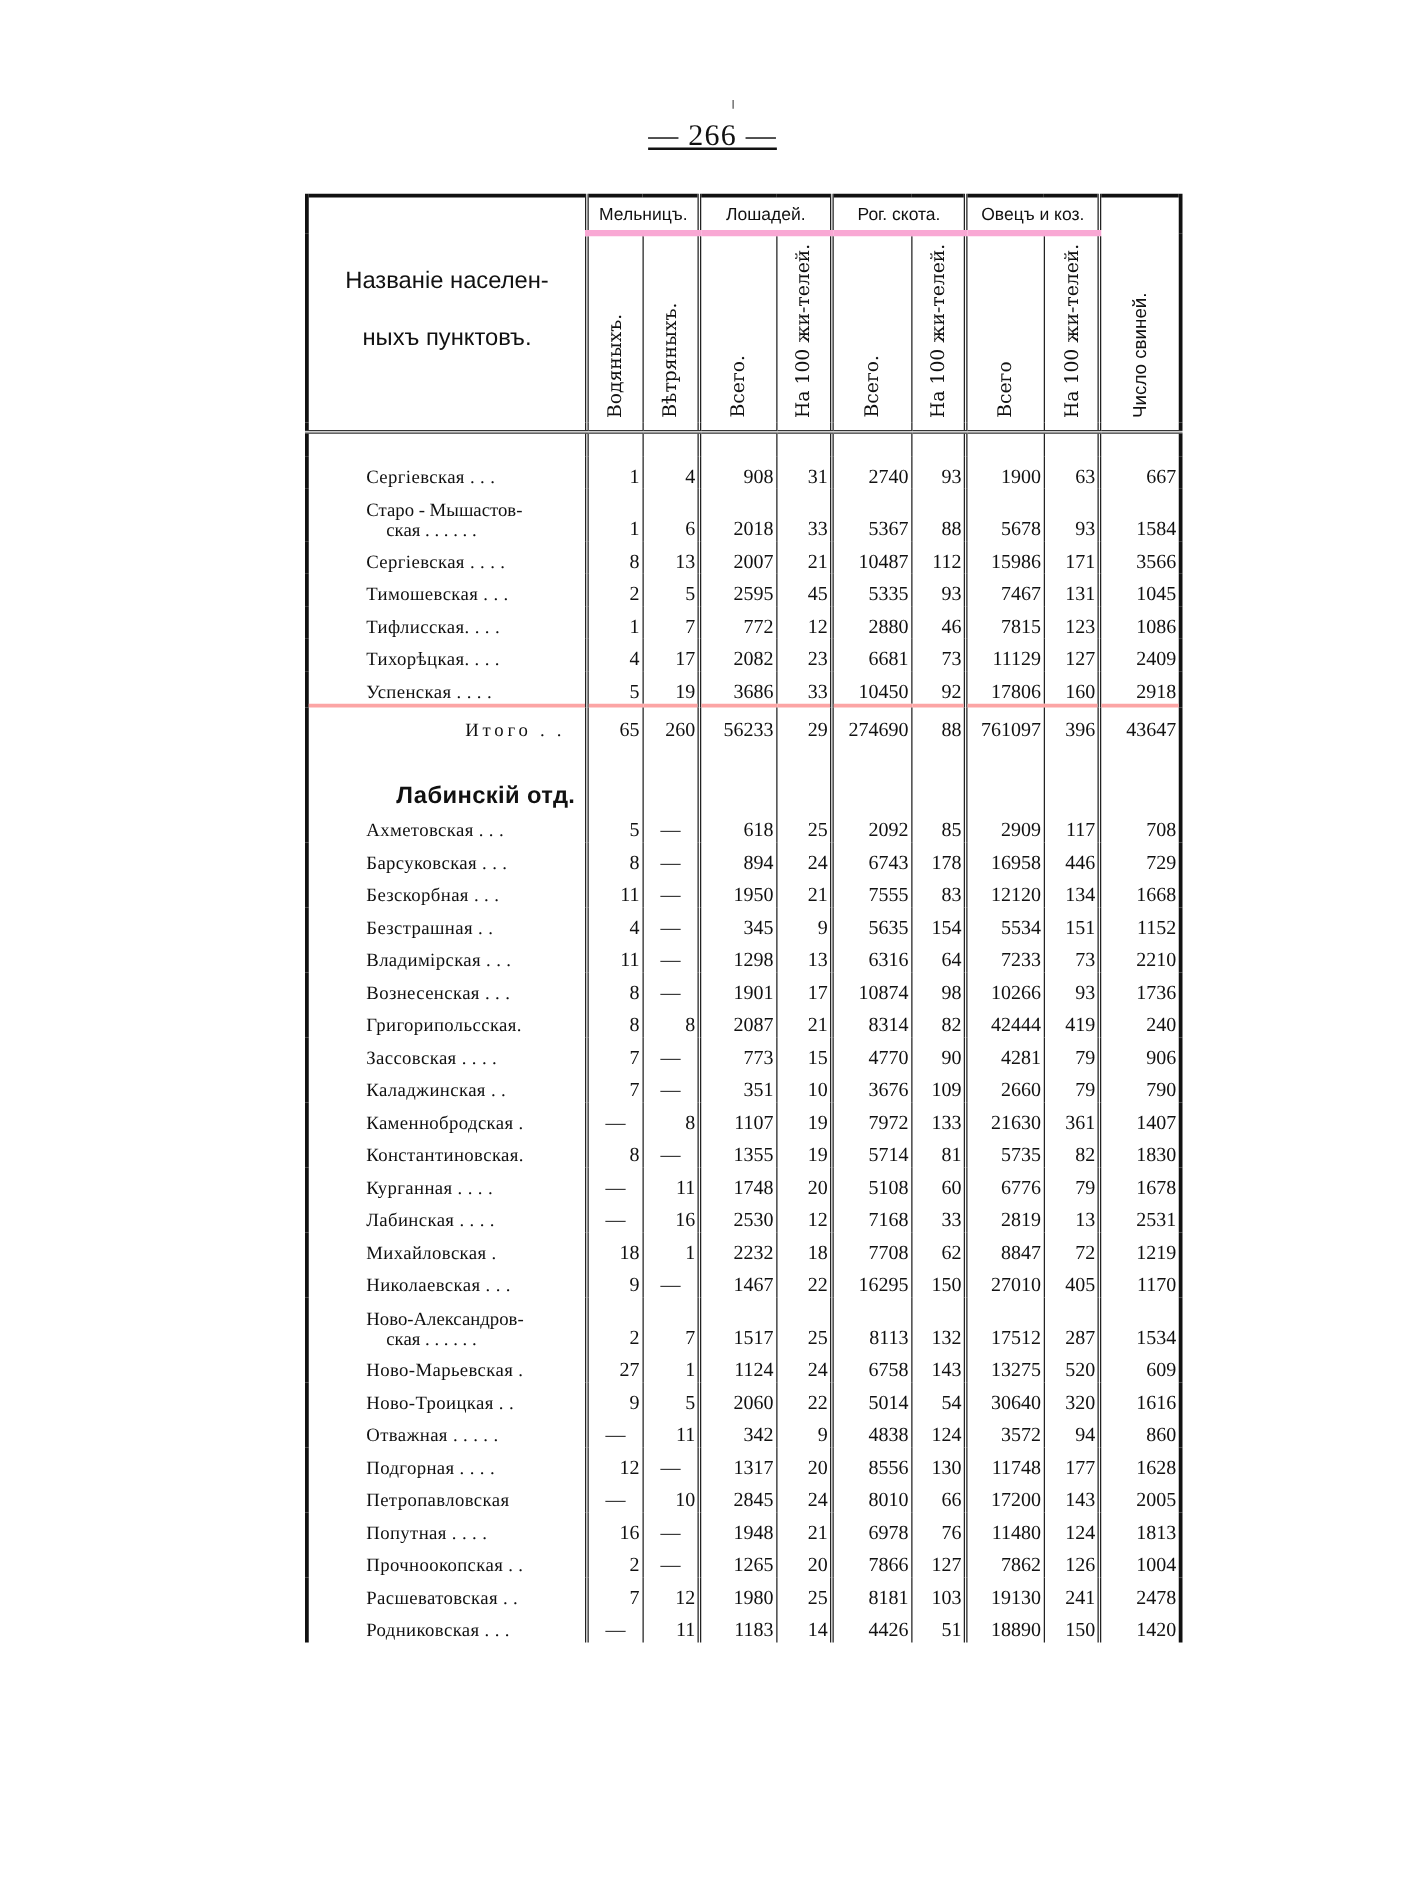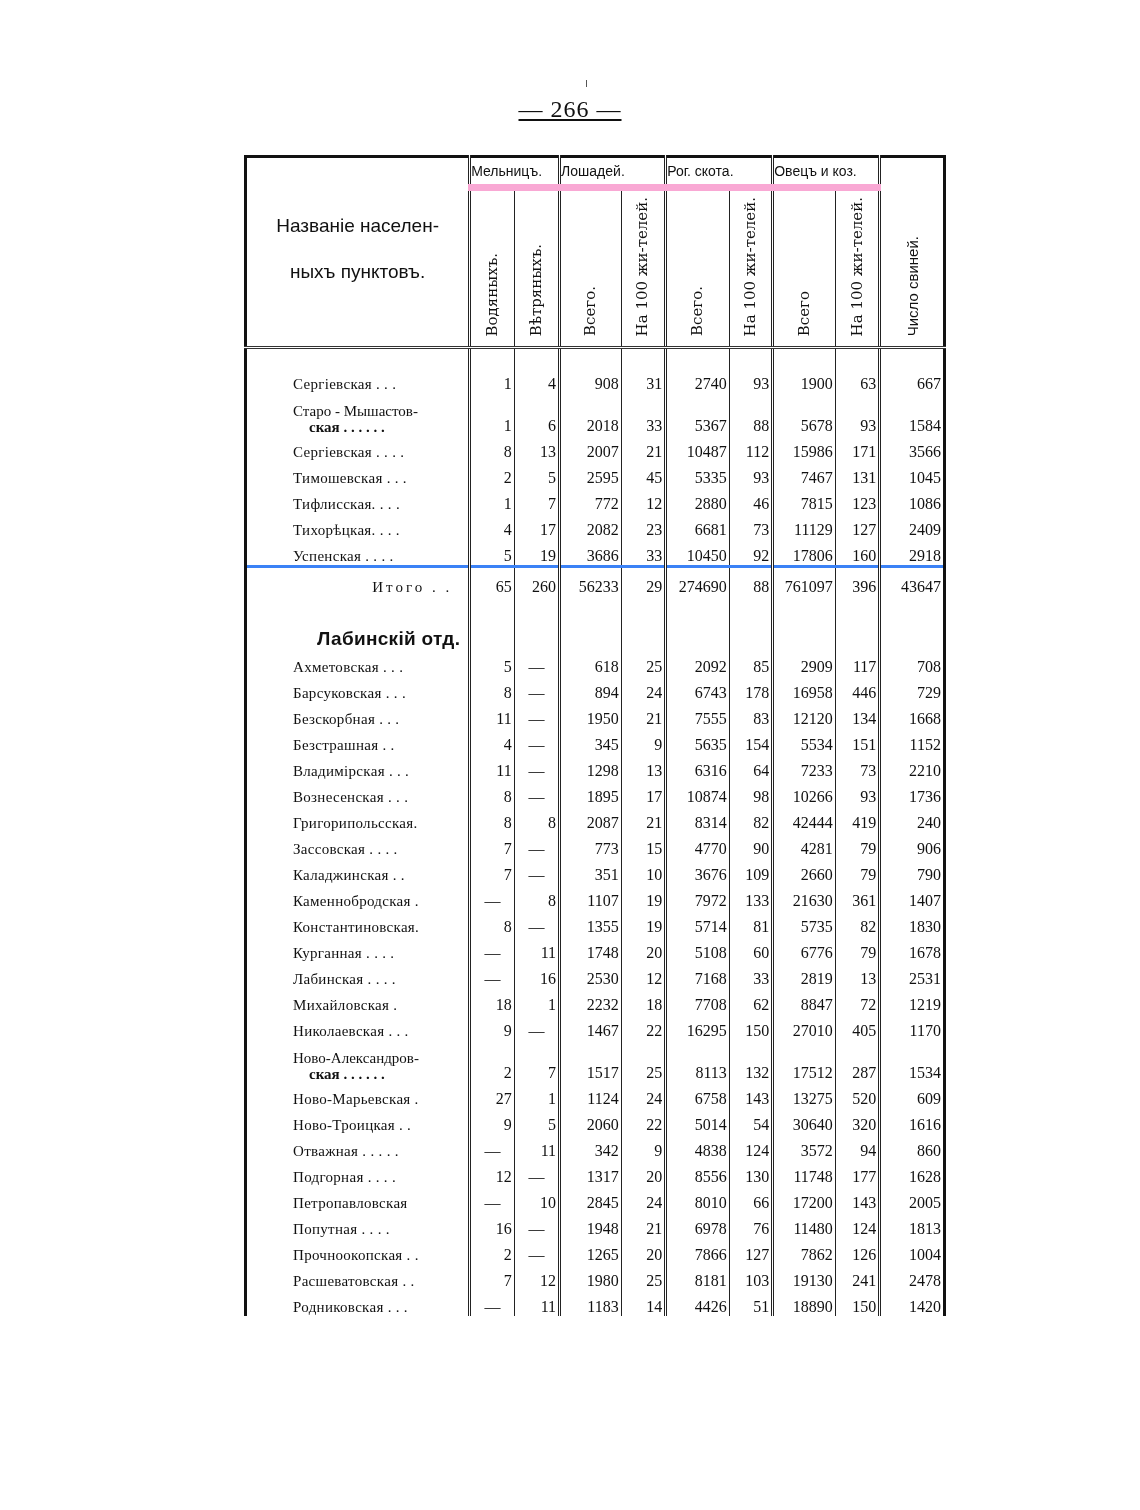--- a/index.html
+++ b/index.html
@@ -6,35 +6,35 @@
   body { width:1140px; height:1510px; position:relative; font-family:"DejaVu Serif", "Liberation Serif", serif; color:#111; }
   .page-num { position:absolute; top:96px; left:0; width:1140px; text-align:center; font-size:24px; font-family:"Liberation Serif", serif; letter-spacing:1px;text-decoration:underline; }
   .tick { position:absolute; top:80px; left:586px; width:1px; height:7px; background:#555; }
   .table { position:absolute; left:244px; top:155px; width:702px; }
   .tbl { border-collapse:collapse; width:702px; table-layout:fixed; }
   .tbl td, .tbl th { padding:0; }
   .hdr-top { border-top:3px solid #111; }
   .col-name { width:222px; border-left:3px solid #111; }
   .c1 { width:44px; } .c2 { width:45px; } .c3 { width:61px; } .c4 { width:44px; }
   .c5 { width:63px; } .c6 { width:43px; } .c7 { width:62px; } .c8 { width:44px; } .c9 { width:64px; }
-  .group-h { font-family:"Liberation Sans", sans-serif; font-size:14px; height:26px; border-bottom:7px solid #f9a8d4; }
+  .group-h { font-family:"Liberation Sans", sans-serif; font-size:14px; text-align:center; height:26px; border-bottom:5px solid #f9a8d4; }
   .vsep-d { border-left:3px double #222; }
   .vsep-s { border-left:1px solid #222; }
   .name-h { font-family:"Liberation Sans", sans-serif; font-size:19px; text-align:center; line-height:46px; vertical-align:middle; }
   .vert-h { height:110px; vertical-align:bottom; text-align:center; }
   .vert { writing-mode:vertical-rl; transform:rotate(180deg); font-size:15px; line-height:17px; display:inline-block; white-space:nowrap; padding-bottom:6px; }
   .vert.sans { font-family:"Liberation Sans", sans-serif; }
   .hdr-bottom td { border-bottom:3px double #333; height:6px; }
   .row td { font-size:16px; text-align:right; padding-right:2px; height:26px; vertical-align:bottom; font-family:"Liberation Serif", serif; }
   .row td.nm { text-align:left; padding-left:46px; font-size:15px; letter-spacing:0.3px; }
   .row td.nm2 { text-align:left; padding-left:46px; font-size:15px; line-height:16px; }
-  .row td.nm2 .l2 { padding-left:16px; display:block;font-weight:bold; }
+  .row td.nm2 .l2 { padding-left:16px; display:block; }
   .row.tall td { height:42px; }
   .spacer td { height:18px; }
-  .total td { border-top:3px solid #3b82f6; height:38px; vertical-align:middle; }
+  .total td { border-top:3px solid #fca5a5; height:38px; vertical-align:middle; }
   .total td.nm { text-align:right; padding-right:16px; letter-spacing:3px; }
   .section td { height:44px; vertical-align:bottom; }
   .section td.nm { font-family:Liberation Sans, sans-serif; font-weight:bold; font-size:19px; padding-left:64px;text-align:center; }
   .dash { text-align:center !important; padding-right:0 !important; }
   .right-border { border-right:3px solid #111; }
 </style>
 </head>
 <body>
 
 <div class="tick"></div>
@@ -271,21 +271,21 @@
           <td class="vsep-d">6316</td>
           <td class="vsep-s">64</td>
           <td class="vsep-d">7233</td>
           <td class="vsep-s">73</td>
           <td class="vsep-d right-border">2210</td>
         </tr>
         <tr class="row">
           <td class="nm col-name">Вознесенская . . .</td>
           <td class="vsep-d">8</td>
           <td class="vsep-s dash">—</td>
-          <td class="vsep-d">1895</td>
+          <td class="vsep-d">1901</td>
           <td class="vsep-s">17</td>
           <td class="vsep-d">10874</td>
           <td class="vsep-s">98</td>
           <td class="vsep-d">10266</td>
           <td class="vsep-s">93</td>
           <td class="vsep-d right-border">1736</td>
         </tr>
         <tr class="row">
           <td class="nm col-name">Григорипольсская.</td>
           <td class="vsep-d">8</td>

